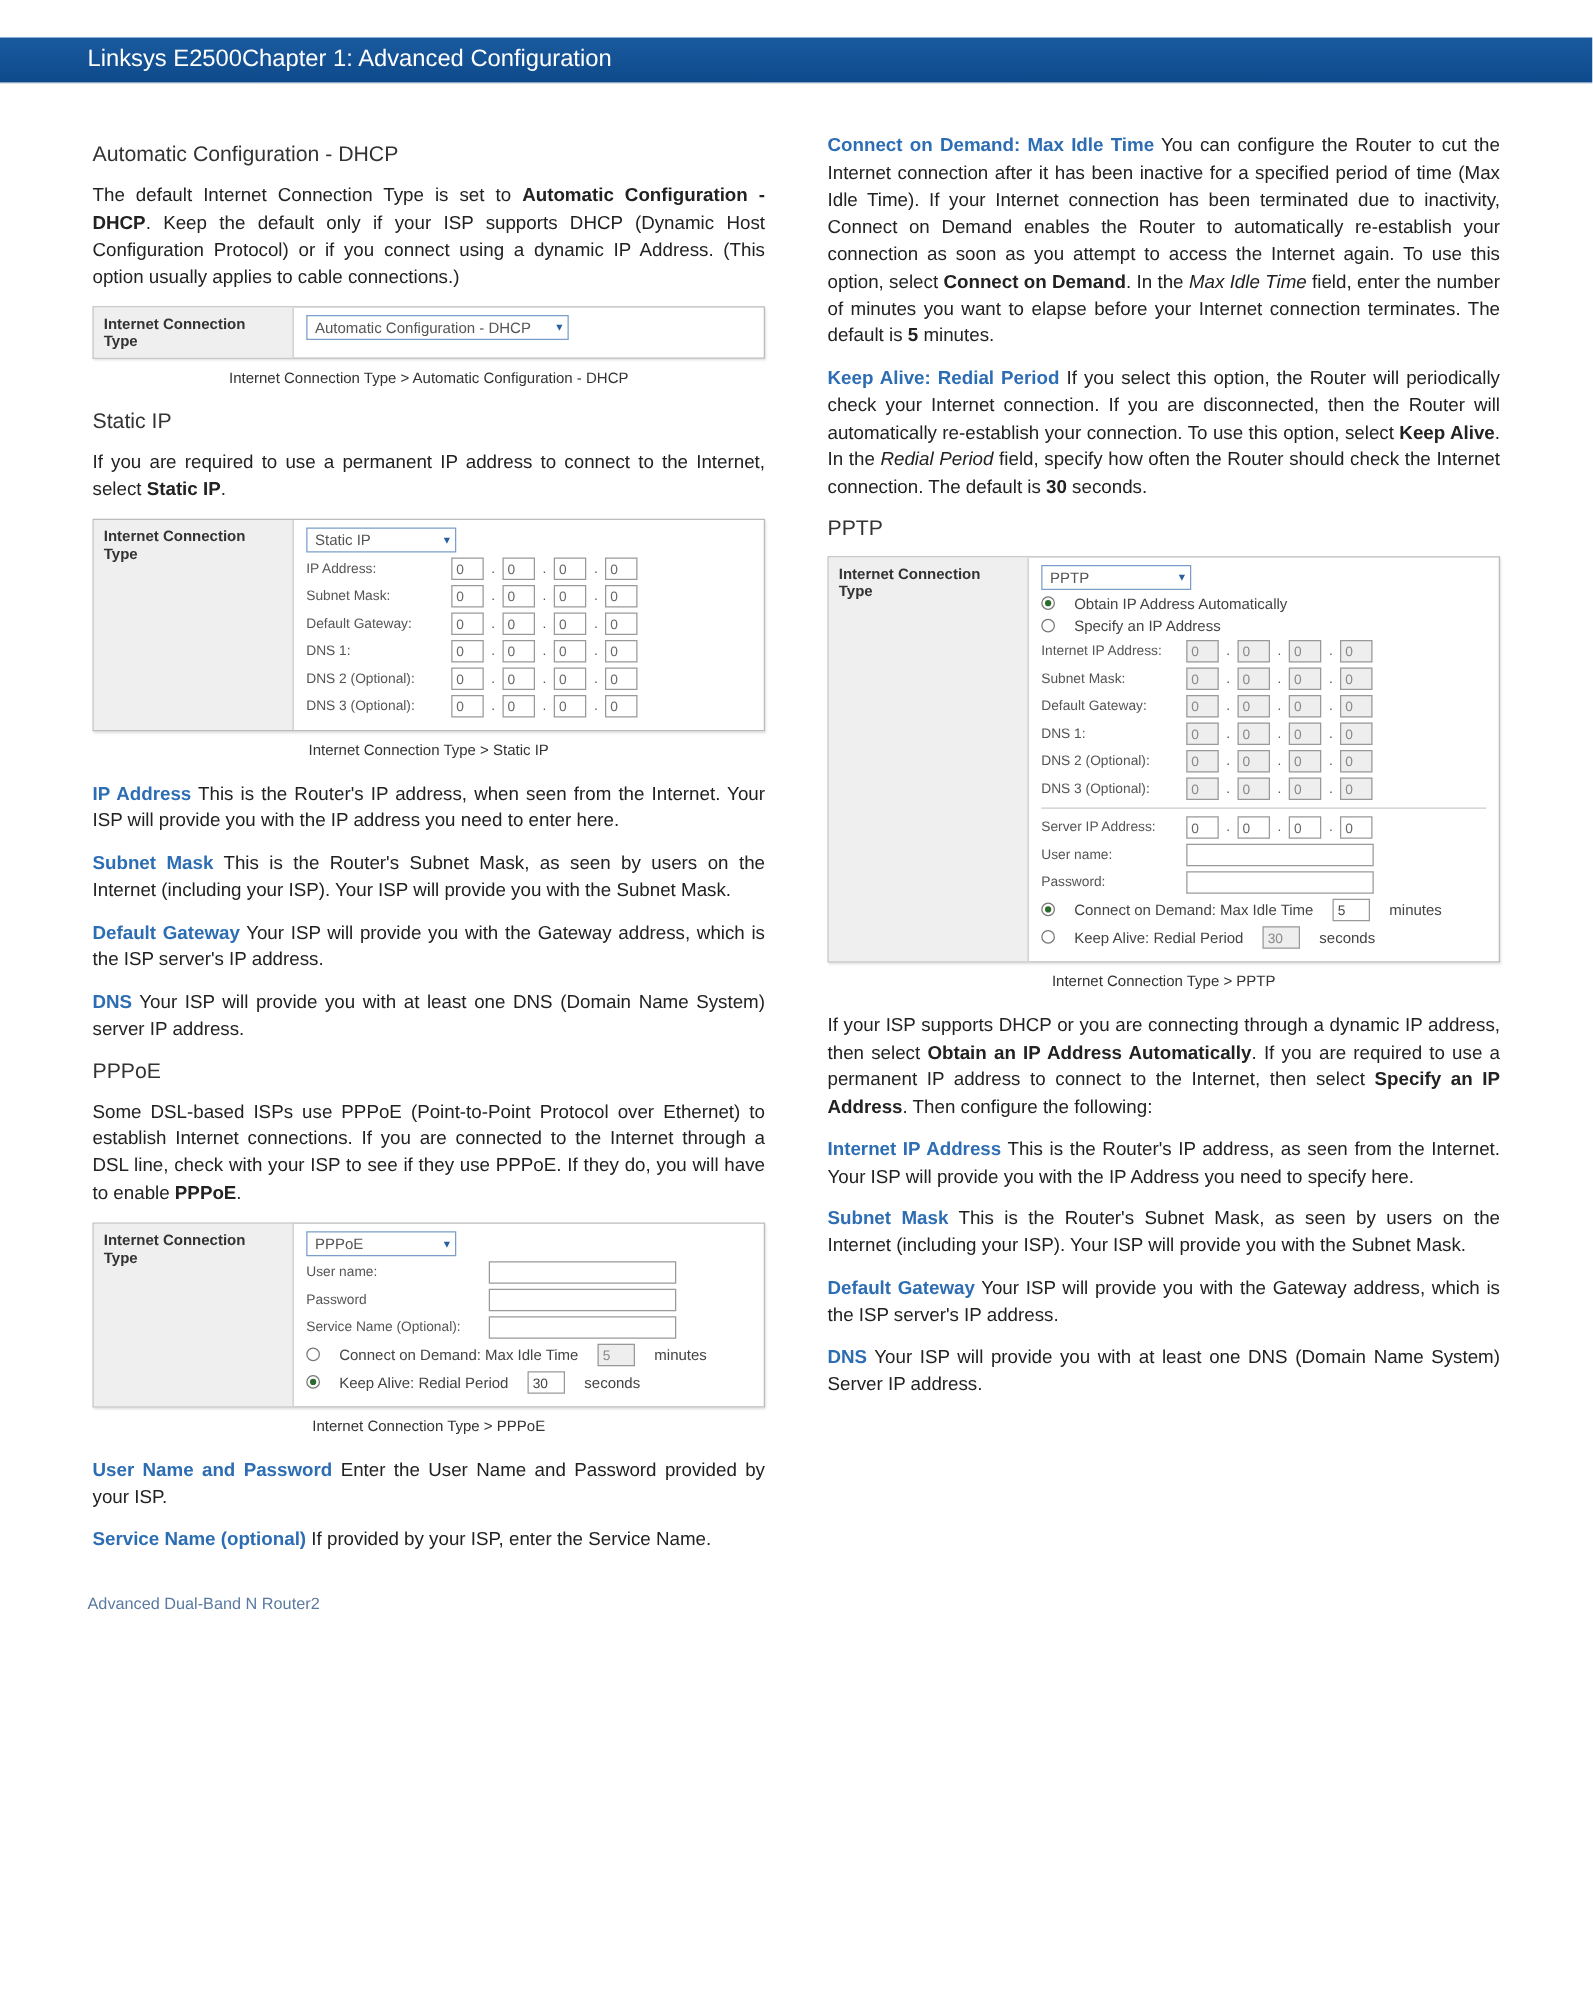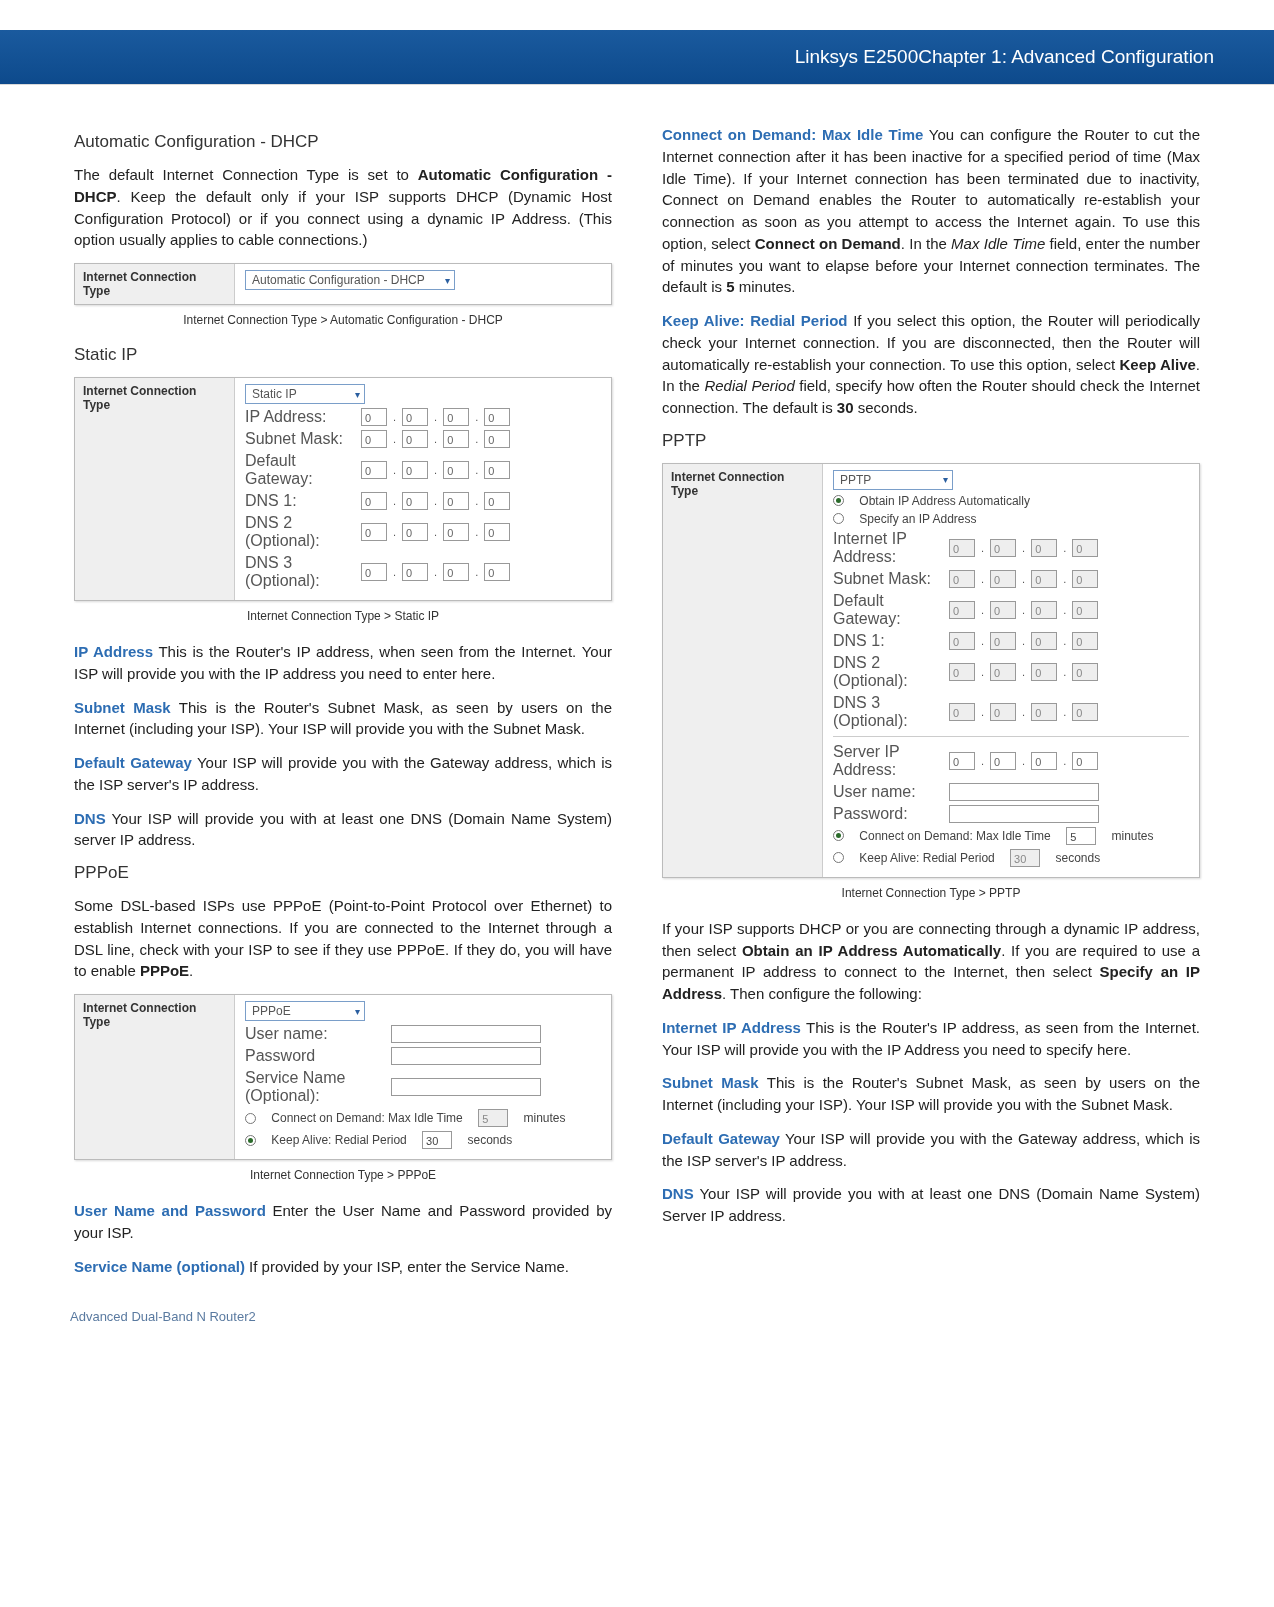--- a/index.html
+++ b/index.html
@@ -1,18 +1,18 @@
 <!DOCTYPE html>
 <html><head>
 <meta charset="utf-8">
 <style>
   * { box-sizing: border-box; margin: 0; padding: 0; }
   body { font-family: "Myriad Pro", "Segoe UI", Arial, sans-serif; font-size: 15px; color: #222; background: #fff; width: 1274px; }
   .page { padding: 0 0 30px 0; }
-  .header-bar { background: linear-gradient(#1a5a9e,#0d4a8c); color: #fff; height: 54px; display: flex; align-items: center; padding: 0 60px 0 70px; justify-content: flex-end; font-size: 19px; margin: 30px 0 40px 0; box-shadow: 0 1px 0 rgba(0,0,0,.15); }
+  .header-bar { background: linear-gradient(#1a5a9e,#0d4a8c); color: #fff; height: 36px; display: flex; align-items: center; padding: 0 60px 0 70px; justify-content: flex-start; font-size: 19px; margin: 30px 0 40px 0; box-shadow: 0 1px 0 rgba(0,0,0,.15); }
   .header-bar .left { }
   .header-bar .right { }
   .columns { display: flex; gap: 50px; padding: 0 74px; }
   .col { flex: 1; }
   h3.sect { font-size: 17px; font-weight: 400; color: #333; margin: 8px 0 12px 0; }
   p { line-height: 1.45; margin: 0 0 12px 0; text-align: justify; }
   b { font-weight: 700; }
   em { font-style: italic; }
   .term { color: #2d6db3; font-weight: 700; }
   .caption { font-size: 12px; text-align: center; color: #333; margin: 8px 0 18px 0; }
@@ -20,21 +20,21 @@
 
   
   .fig { border: 1px solid #bbb; background:#fff; margin: 6px 0; box-shadow: 1px 1px 2px rgba(0,0,0,.15); }
   .fig-row { display:flex; }
   .fig-label-cell { background:#efefef; border-right:1px solid #ccc; padding:6px 8px; font-size:12px; font-weight:700; color:#333; width:160px; }
   .fig-body { flex:1; padding:6px 10px; font-size:12px; color:#444; }
   .dropdown { display:inline-flex; align-items:center; border:1px solid #7a9ec9; background:#fff; height:20px; padding:0 4px 0 6px; font-size:12px; color:#555; min-width:210px; justify-content:space-between; }
   .dropdown .chev { font-size:10px; color:#2b5fa0; }
   .dropdown.sm { min-width:120px; }
   .fld-row { display:flex; align-items:center; gap:6px; margin:4px 0; }
-  .fld-lbl { width:110px; font-size:16px; color:#555; }
+  .fld-lbl { width:110px; font-size:11px; color:#555; }
   .oct { border:1px solid #999; width:26px; height:18px; font-size:11px; text-align:left; padding:0 3px; color:#666; background:#fff; display:inline-block; line-height:18px; }
   .oct.gray { background:#eee; color:#888; }
   .dot { font-size:11px; color:#555; }
   .tinput { border:1px solid #999; height:18px; width:150px; background:#fff; display:inline-block; }
   .tinput.sm { width:30px; background:#eee; color:#888; font-size:11px; line-height:18px; padding:0 3px; }
   .tinput.sm2 { width:30px; background:#fff; font-size:11px; line-height:18px; padding:0 3px; color:#444;}
   .radio { width:11px; height:11px; border:1px solid #777; border-radius:50%; display:inline-block; position:relative; vertical-align:middle;}
   .radio.checked::after{content:"";position:absolute;left:2px;top:2px;width:5px;height:5px;border-radius:50%;background:#2b6b2b;}
   .divider { border-top:1px solid #ccc; margin:6px 0; }
 </style>
@@ -63,20 +63,23 @@
             <span class="dropdown">
               <span>Automatic Configuration - DHCP</span>
               <span class="chev">▾</span>
             </span>
           </div>
         </div>
       </div>
       <div class="caption">Internet Connection Type &gt; Automatic Configuration - DHCP</div>
 
       <h3 class="sect">Static IP</h3>
+      <p>
+        <span>If you are required to use a permanent IP address to connect to the Internet, select </span><b>Static IP</b><span>.</span>
+      </p>
 
       <div class="fig">
         <div class="fig-row">
           <div class="fig-label-cell">Internet Connection Type</div>
           <div class="fig-body">
             <span class="dropdown sm">
               <span>Static IP</span>
               <span class="chev">▾</span>
             </span>
             <div class="fld-row">

